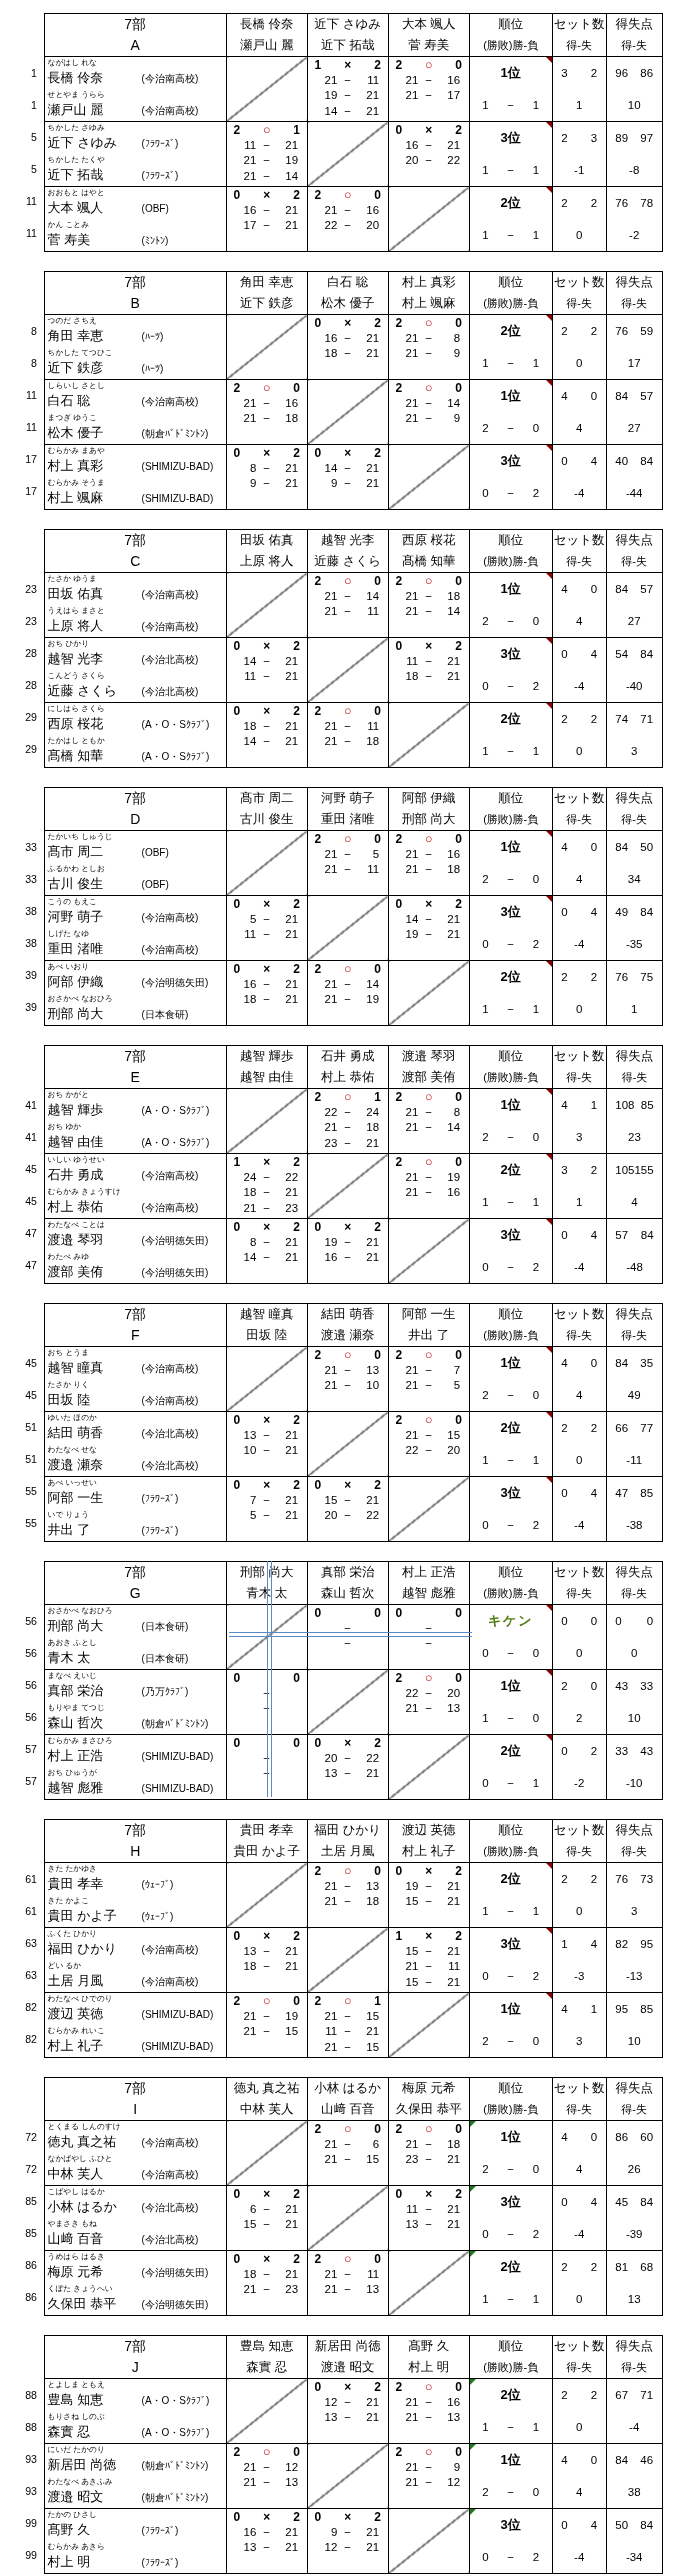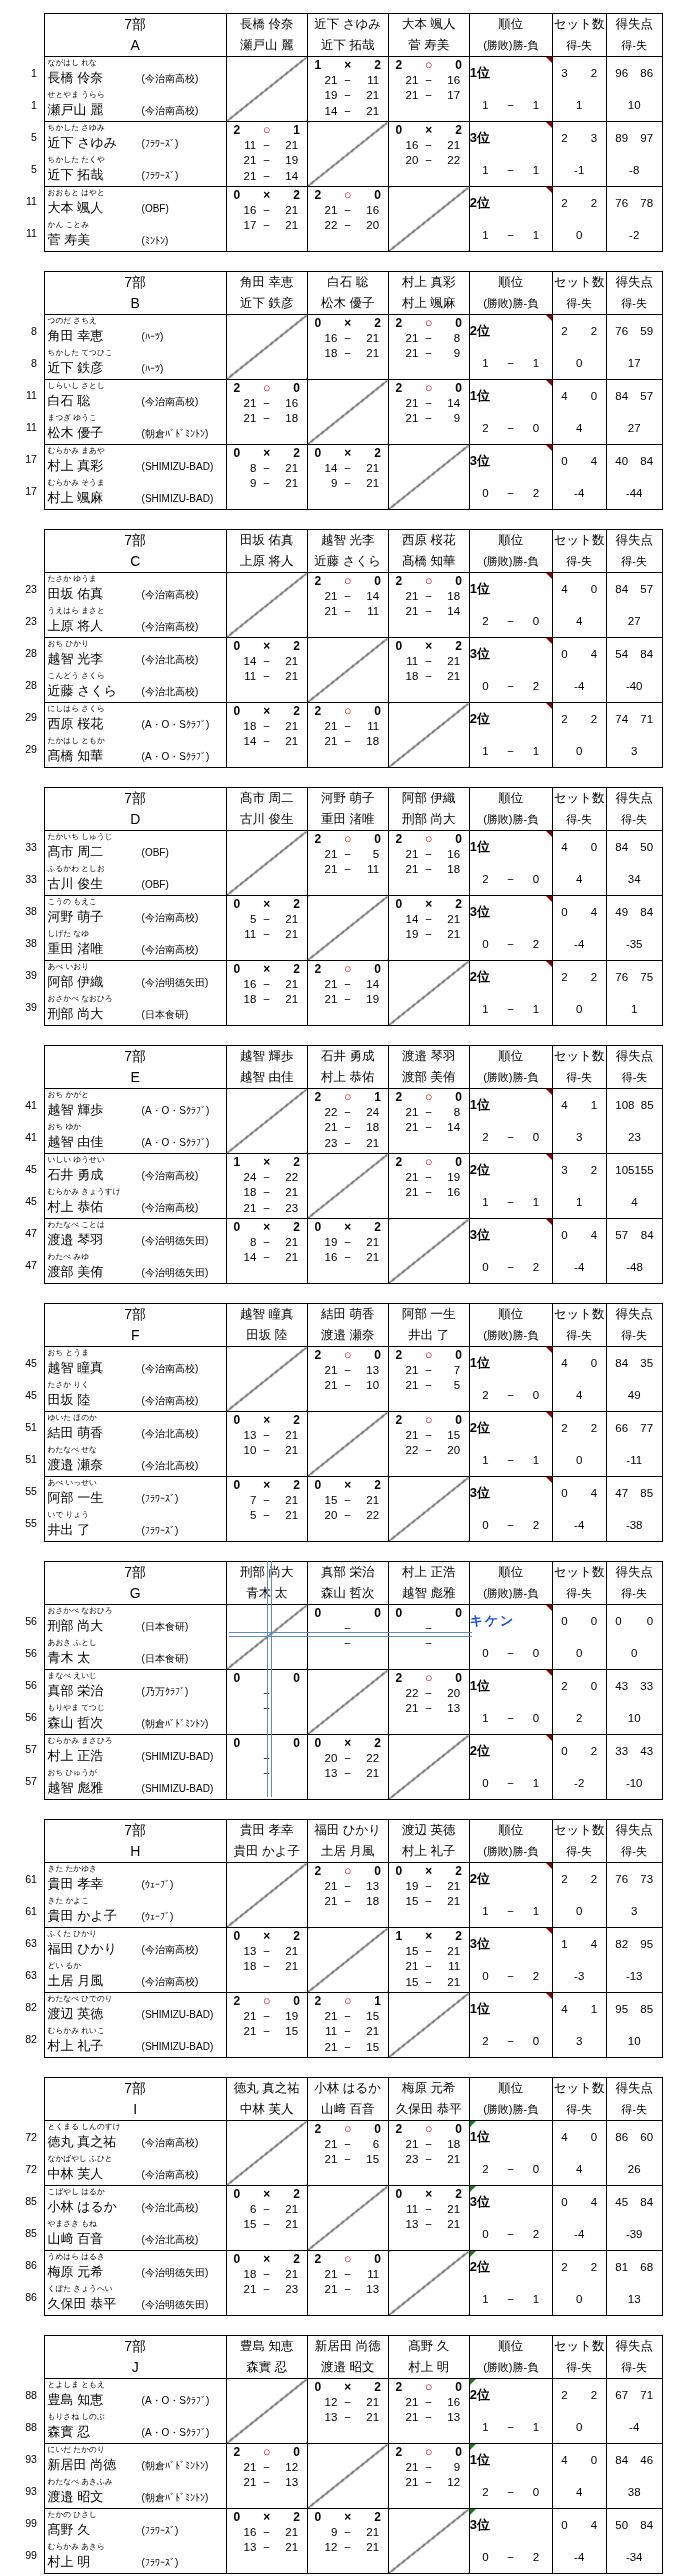--- a/index.html
+++ b/index.html
@@ -21,23 +21,23 @@
   .nline{display:flex;align-items:baseline;}
   .pname{font-size:13px;line-height:19px;width:94px;white-space:nowrap;flex:none;}
   .club{font-size:10px;white-space:nowrap;}
   .sline{display:flex;justify-content:space-between;padding:1px 6.7px 0;font-weight:bold;font-size:12px;line-height:14.4px;}
   .mk.win{color:#c00000;font-size:12.5px;}
   .mk.lose{color:#000;}
   .gline{display:flex;padding:0 8.6px;font-size:11.5px;line-height:15.4px;}
   .gl,.gr{width:21px;text-align:right;}
   .gd{flex:1;text-align:center;}
   td.diag{background:linear-gradient(to bottom right,transparent calc(50% - 1px),#777 calc(50% - 1px) calc(50% + 1px),transparent calc(50% + 1px));}
-  .rank-c .rtop{height:32px;position:relative;display:flex;align-items:center;justify-content:flex-start;}
+  .rank-c .rtop{height:32px;position:relative;display:flex;align-items:center;justify-content:center;}
   .rlab{font-size:13px;font-weight:bold;}
-  .rlab.kiken{color:#1d4ed8;letter-spacing:1.9px;}
+  .rlab.kiken{color:#4d7c0f;letter-spacing:1.9px;}
   .rbot{height:32px;display:flex;align-items:center;justify-content:space-between;padding:0 12.5px;font-size:11.5px;}
   .mk-tri{position:absolute;top:0;width:0;height:0;border-top:6.7px solid #8b0000;}
   .mk-tri.mk-r{right:0;border-left:6.7px solid transparent;}
   .mk-tri.mk-g{left:0;border-right:6.7px solid transparent;border-top-color:#1f7a1f;}
   .num-c .ntop{height:32px;display:flex;align-items:center;justify-content:space-between;padding:0 8.6px;font-size:11.5px;}
   .num-c .nbot{height:32px;display:flex;align-items:center;justify-content:center;font-size:11.5px;}
   .gv{position:absolute;left:259px;top:0;height:236px;width:2.9px;border-left:1.9px solid #5a8ac6;border-right:1.9px solid #5a8ac6;}
   .gh{position:absolute;left:221px;top:71px;width:243px;height:2.9px;border-top:1.9px solid #5a8ac6;border-bottom:1.9px solid #5a8ac6;}
 </style>
 </head>

